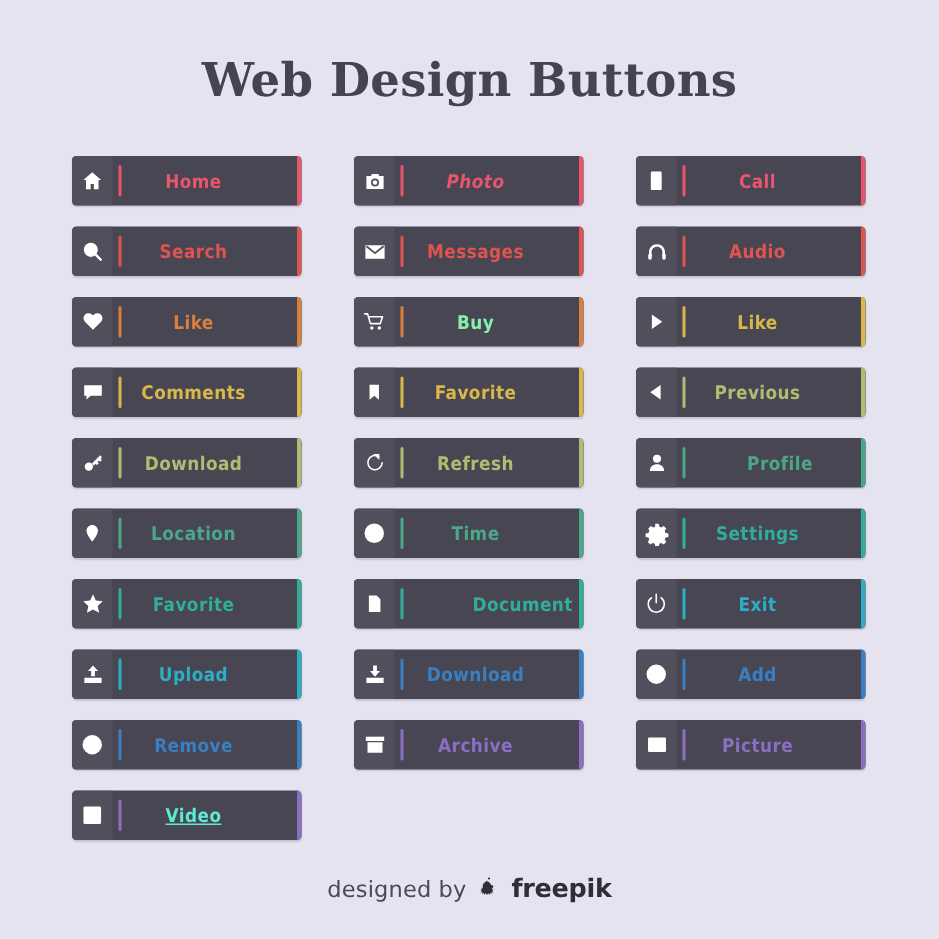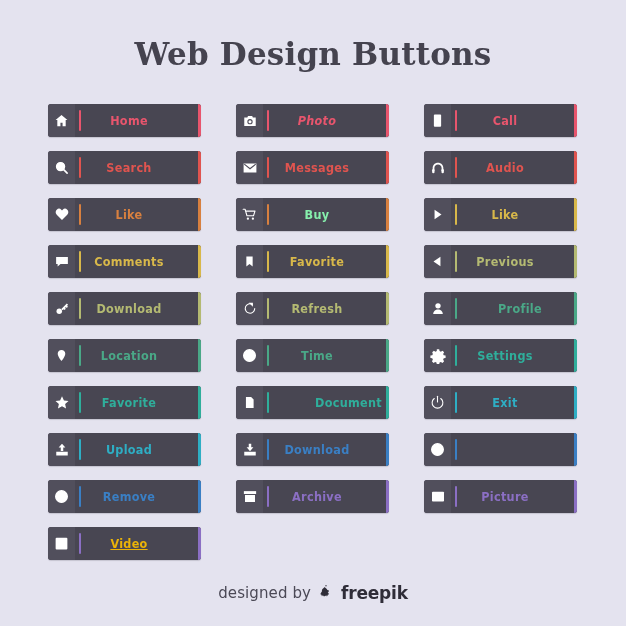--- a/index.html
+++ b/index.html
@@ -399,20 +399,21 @@
       <div class="btn-edge" style="background: rgb(58, 127, 196);"></div>
     </div>
     <div class="btn">
       <div class="btn-icon">
         <svg width="15" height="15" viewBox="0 0 24 24">
           <circle cx="12" cy="12" r="9.4" fill="none" stroke="#fff" stroke-width="1.9"></circle>
           <path d="M12 6.4v11.2M6.4 12h11.2" stroke="#fff" stroke-width="2" stroke-linecap="round" fill="none"></path>
         </svg>
       </div>
       <div class="btn-divider" style="background: rgb(58, 127, 196);"></div>
+      <div class="btn-label" style="color: rgb(58, 127, 196);">Add</div>
       <div class="btn-edge" style="background: rgb(58, 127, 196);"></div>
     </div>
     <div class="btn">
       <div class="btn-icon">
         <svg width="15" height="15" viewBox="0 0 24 24">
           <circle cx="12" cy="12" r="9.4" fill="none" stroke="#fff" stroke-width="1.9"></circle>
           <path d="M6.4 12h11.2" stroke="#fff" stroke-width="2" stroke-linecap="round" fill="none"></path>
         </svg>
       </div>
       <div class="btn-divider" style="background: rgb(58, 127, 196);"></div>
@@ -444,21 +445,21 @@
       <div class="btn-edge" style="background: rgb(139, 111, 196);"></div>
     </div>
     <div class="btn">
       <div class="btn-icon">
         <svg width="15" height="15" viewBox="0 0 24 24">
           <rect x="2.6" y="2.6" width="18.8" height="18.8" rx="1.6"></rect>
           <path d="M9.6 7.6 16.6 12l-7 4.4z" fill="#514f5c"></path>
         </svg>
       </div>
       <div class="btn-divider" style="background: rgb(139, 111, 196);"></div>
-      <div class="btn-label" style="color: #eab308; text-decoration: underline;">Video</div>
+      <div class="btn-label" style="color: #5eead4; text-decoration: underline;">Video</div>
       <div class="btn-edge" style="background: rgb(139, 111, 196);"></div>
     </div>
   </div>
 
 <div class="footer">
   <span class="footer-text">designed by</span>
   <span>
     <svg class="footer-logo" width="18" height="18" viewBox="0 0 24 24" aria-hidden="true">
       <path d="M12 1.4c.5 0 .9.4.9.9s-.4.9-.9.9-.9-.4-.9-.9.4-.9.9-.9z"></path>
       <path d="M12 4.2c-3.1 0-5.6 2.3-5.6 5.1 0 .6.1 1.1.3 1.6l-1.5-.7.6 1.8-1.7.2 1.5 1.1-1.1 1.3 1.8-.2-.2 1.8 1.4-1.1.6 1.7.9-1.5 1.2 1.3 1.2-1.3.9 1.5.6-1.7 1.4 1.1-.2-1.8 1.8.2-1.1-1.3 1.5-1.1-1.7-.2.6-1.8-1.5.7c.2-.5.3-1 .3-1.6 0-2.8-2.5-5.1-5.6-5.1z"></path>

